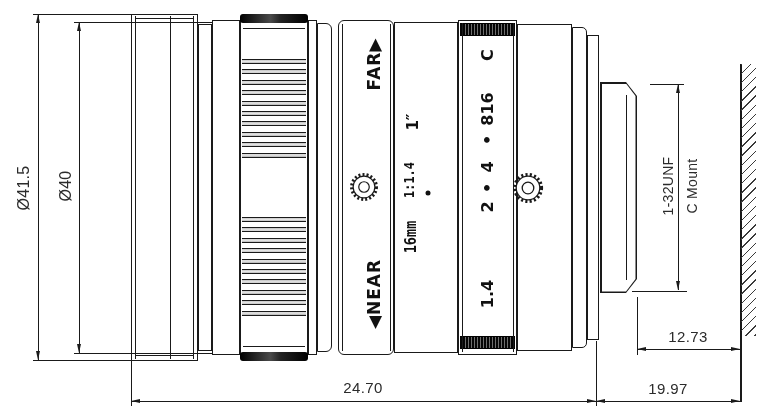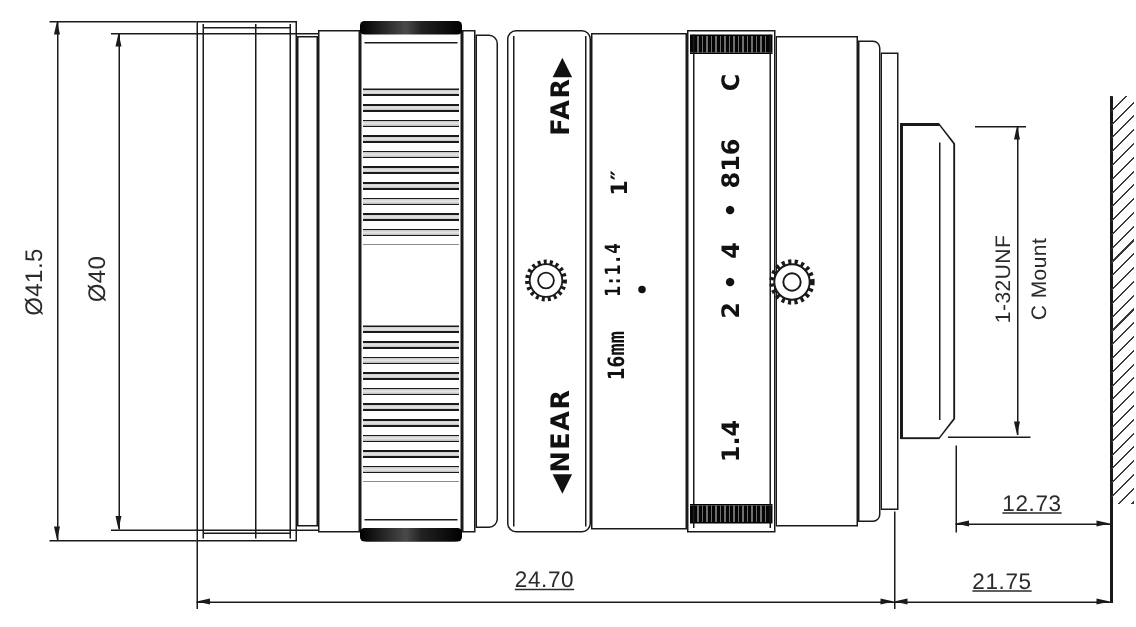--- a/index.html
+++ b/index.html
@@ -5,21 +5,21 @@
   :root { --ink:#1a1a1a; }
   html,body { margin:0; padding:0; background:#ffffff; }
   #stage { position:relative; width:757px; height:418px; background:#fff; overflow:hidden;
            font-family:"Liberation Sans", sans-serif; color:var(--ink); }
   .abs  { position:absolute; }
   .sec  { position:absolute; box-sizing:border-box; border:1.5px solid var(--ink); background:#fff; }
   .vl   { position:absolute; width:1px; background:var(--ink); }
   .hl   { position:absolute; height:1px; background:var(--ink); }
   .vtext{ position:absolute; white-space:nowrap; transform:translate(-50%,-50%) rotate(-90deg); }
   .cadv { font-size:15px; font-weight:400; color:#2b2b2b; letter-spacing:0.3px; }
-  .dimtext { position:absolute; transform:translate(-50%,-50%); font-size:15px; color:#2b2b2b; letter-spacing:0.4px;text-decoration:underline; }
+  .dimtext { position:absolute; transform:translate(-50%,-50%); font-size:15px; color:#2b2b2b; letter-spacing:0.4px; }
   .focus-label { font-family:"DejaVu Sans", sans-serif; font-size:17px; font-weight:bold; letter-spacing:1px; color:#111; }
   .ap-label { font-family:"DejaVu Sans", sans-serif; font-size:16px; font-weight:bold; color:#111; }
   .mono-label { font-family:"DejaVu Sans Mono", monospace; font-weight:bold; color:#111; }
   
   .ah { position:absolute; width:0; height:0; }
   .ah-up    { border-left:2.2px solid transparent; border-right:2.2px solid transparent; border-bottom:9px solid var(--ink); }
   .ah-down  { border-left:2.2px solid transparent; border-right:2.2px solid transparent; border-top:9px solid var(--ink); }
   .ah-left  { border-top:2.2px solid transparent; border-bottom:2.2px solid transparent; border-right:9px solid var(--ink); }
   .ah-right { border-top:2.2px solid transparent; border-bottom:2.2px solid transparent; border-left:9px solid var(--ink); }
   .cap { position:absolute; left:-1px; right:-1px; height:9px;
@@ -126,21 +126,21 @@
 
   <div class="vl" style="left:131px;top:360px;height:46px;"></div>
   <div class="vl" style="left:596px;top:341px;height:65px;"></div>
   <div class="hl" style="left:131px;top:401px;width:465px;"></div>
   <div class="hl" style="left:596px;top:401px;width:144px;"></div>
   <div class="ah ah-left" style="left:131px;top:398.8px;"></div>
   <div class="ah ah-right" style="left:587px;top:398.8px;"></div>
   <div class="ah ah-left" style="left:596px;top:398.8px;"></div>
   <div class="ah ah-right" style="left:731px;top:398.8px;"></div>
   <span class="dimtext" style="left:363px;top:387px;">24.70</span>
-  <span class="dimtext" style="left:668px;top:388px;">21.75</span>
+  <span class="dimtext" style="left:668px;top:388px;">19.97</span>
 
   <div class="vl" style="left:637px;top:297px;height:58px;"></div>
   <div class="hl" style="left:637px;top:349px;width:103px;"></div>
   <div class="ah ah-left" style="left:637px;top:346.8px;"></div>
   <div class="ah ah-right" style="left:731px;top:346.8px;"></div>
   <span class="dimtext" style="left:688px;top:336px;">12.73</span>
 
   <div class="hl" style="left:650px;top:84px;width:34px;"></div>
   <div class="hl" style="left:632px;top:291px;width:55px;"></div>
   <div class="vl" style="left:678px;top:84px;height:206px;"></div>

